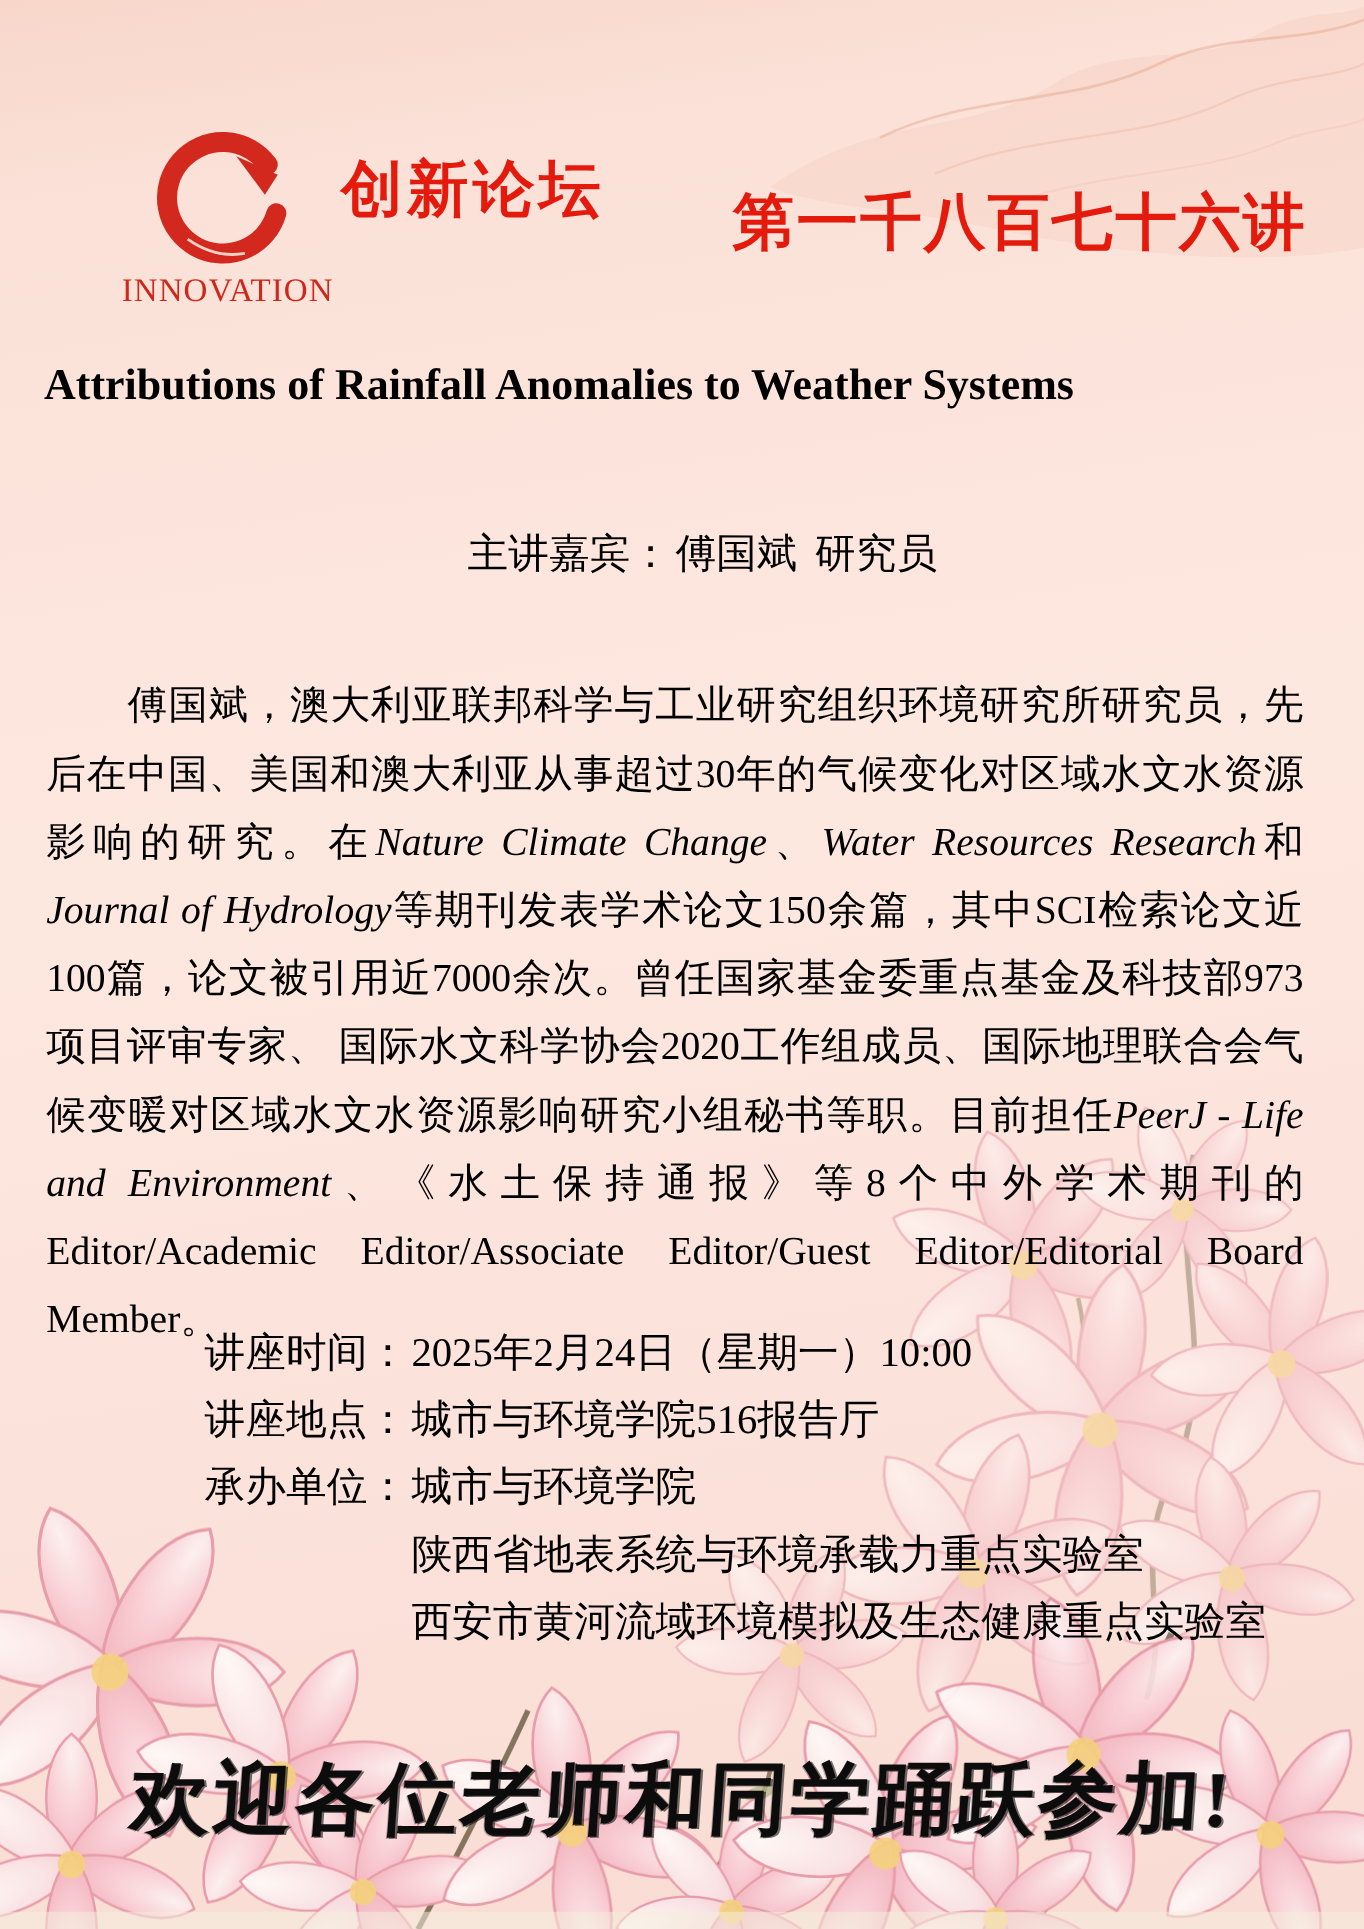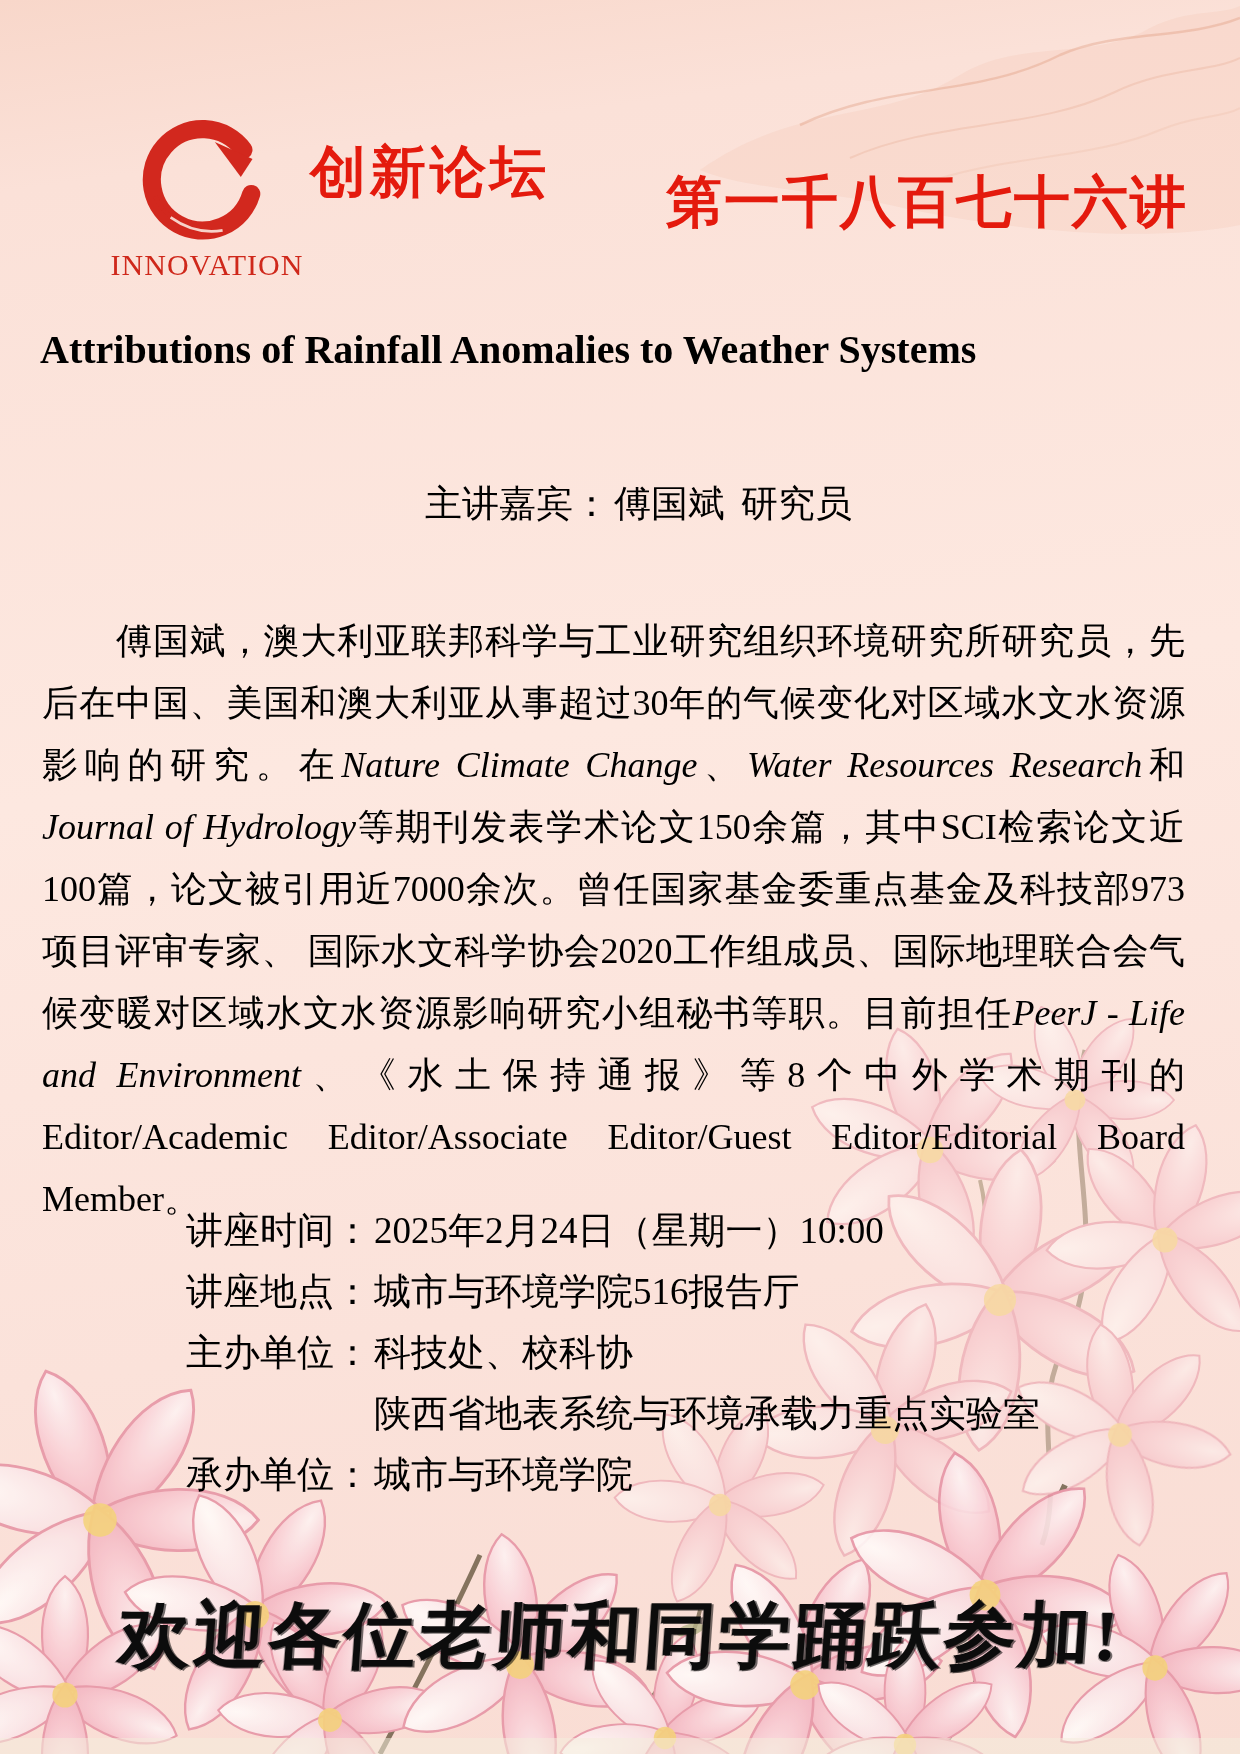--- a/index.html
+++ b/index.html
@@ -137,21 +137,21 @@
       <div>
         <span>主讲嘉宾：</span><span class="speaker-name">傅国斌</span><span class="speaker-title">研究员</span>
       </div>
     </div>
 
     <div class="bio"><span>傅国斌，澳大利亚联邦科学与工业研究组织环境研究所研究员，先后在中国、美国和澳大利亚从事超过30年的气候变化对区域水文水资源影响的研究。在</span><span class="italic">Nature Climate Change</span><span>、</span><span class="italic">Water Resources Research</span><span>和</span><span class="italic">Journal of Hydrology</span><span>等期刊发表学术论文150余篇，其中SCI检索论文近100篇，论文被引用近7000余次。曾任国家基金委重点基金及科技部973项目评审专家、 国际水文科学协会2020工作组成员、国际地理联合会气候变暖对区域水文水资源影响研究小组秘书等职。目前担任</span><span class="italic">PeerJ - Life and Environment</span><span>、《水土保持通报》等8个中外学术期刊的Editor/Academic Editor/Associate Editor/Guest Editor/Editorial Board Member。</span></div>
 
     <div class="details">
       <div class="detail-row"><span class="detail-label">讲座时间：</span><span>2025年2月24日（星期一）10:00</span></div>
       <div class="detail-row"><span class="detail-label">讲座地点：</span><span>城市与环境学院516报告厅</span></div>
-      <div class="detail-row"><span class="detail-label">主办单位：</span><span>科技处、校科协</span></div>
+      <div class="detail-row"><span class="detail-label">承办单位：</span><span>城市与环境学院</span></div>
       <div class="detail-row"><span class="detail-label"></span><span>陕西省地表系统与环境承载力重点实验室</span></div>
-      <div class="detail-row"><span class="detail-label">承办单位：</span><span>城市与环境学院</span></div>
+      <div class="detail-row"><span class="detail-label"></span><span>西安市黄河流域环境模拟及生态健康重点实验室</span></div>
     </div>
 
     <div class="welcome">欢迎各位老师和同学踊跃参加!</div>
 
   </div>
 </div>
 
 </body></html>

